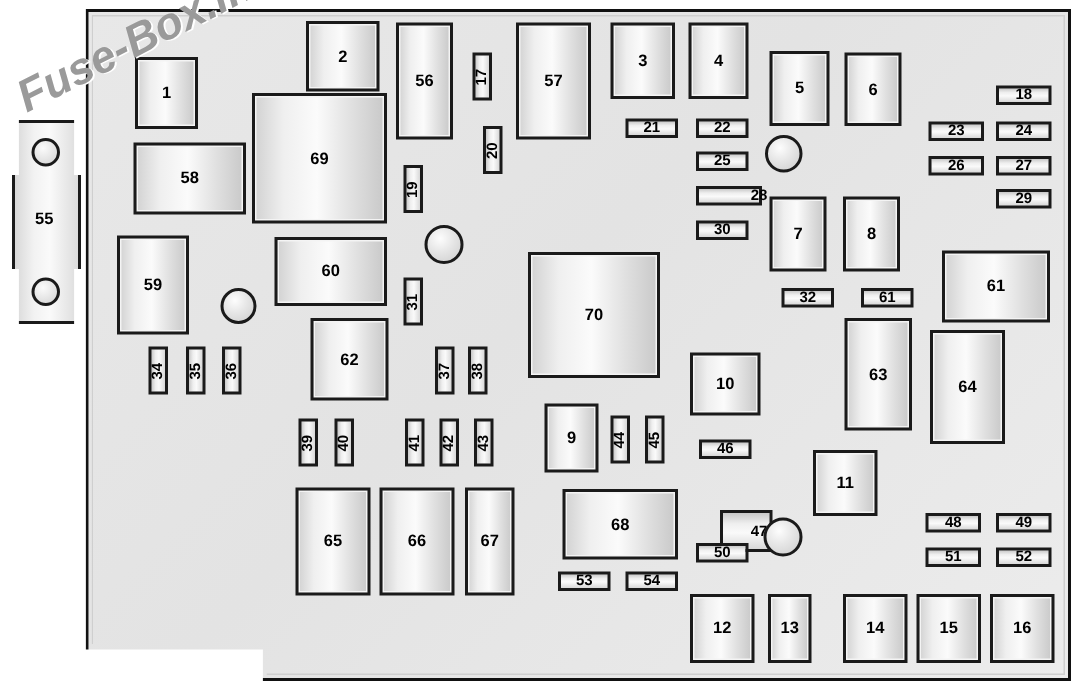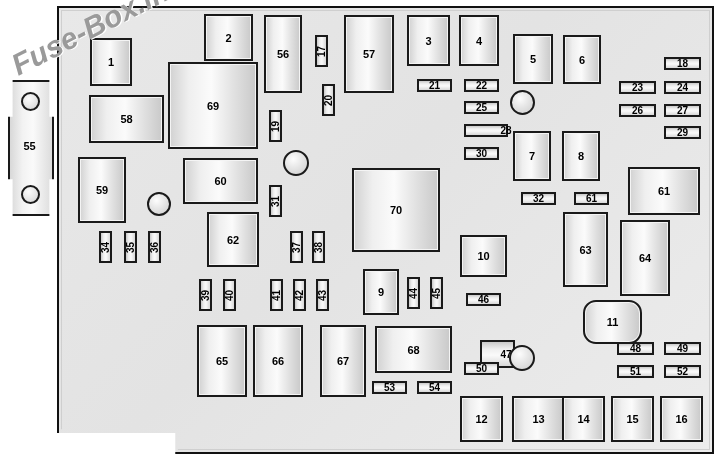--- a/index.html
+++ b/index.html
@@ -210,39 +210,39 @@
       </div>
       <div class="relay" style="left: 620px; top: 220px; width: 50px; height: 76px;">
         <span class="lbl">64</span>
       </div>
       <div class="relay" style="left: 460px; top: 235px; width: 47px; height: 42px;">
         <span class="lbl">10</span>
       </div>
       <div class="relay" style="left: 363px; top: 269px; width: 36px; height: 46px;">
         <span class="lbl">9</span>
       </div>
-      <div class="relay" style="left: 583px; top: 300px; width: 59px; height: 44px; border-radius: 13px;">
+      <div class="relay" style="left: 542px; top: 300px; width: 43px; height: 44px;">
         <span class="lbl">11</span>
       </div>
       <div class="relay" style="left: 375px; top: 326px; width: 77px; height: 47px;">
         <span class="lbl">68</span>
       </div>
       <div class="relay" style="left: 197px; top: 325px; width: 50px; height: 72px;">
         <span class="lbl">65</span>
       </div>
       <div class="relay" style="left: 253px; top: 325px; width: 50px; height: 72px;">
         <span class="lbl">66</span>
       </div>
-      <div class="relay" style="left: 320px; top: 325px; width: 46px; height: 72px; justify-content: center;">
+      <div class="relay" style="left: 310px; top: 325px; width: 33px; height: 72px; justify-content: center;">
         <span class="lbl">67</span>
       </div>
       <div class="relay" style="left: 460px; top: 396px; width: 43px; height: 46px;">
         <span class="lbl">12</span>
       </div>
-      <div class="relay" style="left: 512px; top: 396px; width: 53px; height: 46px;">
+      <div class="relay" style="left: 512px; top: 396px; width: 29px; height: 46px;">
         <span class="lbl">13</span>
       </div>
       <div class="relay" style="left: 562px; top: 396px; width: 43px; height: 46px;">
         <span class="lbl">14</span>
       </div>
       <div class="relay" style="left: 611px; top: 396px; width: 43px; height: 46px;">
         <span class="lbl">15</span>
       </div>
       <div class="relay" style="left: 660px; top: 396px; width: 43px; height: 46px;">
         <span class="lbl">16</span>

